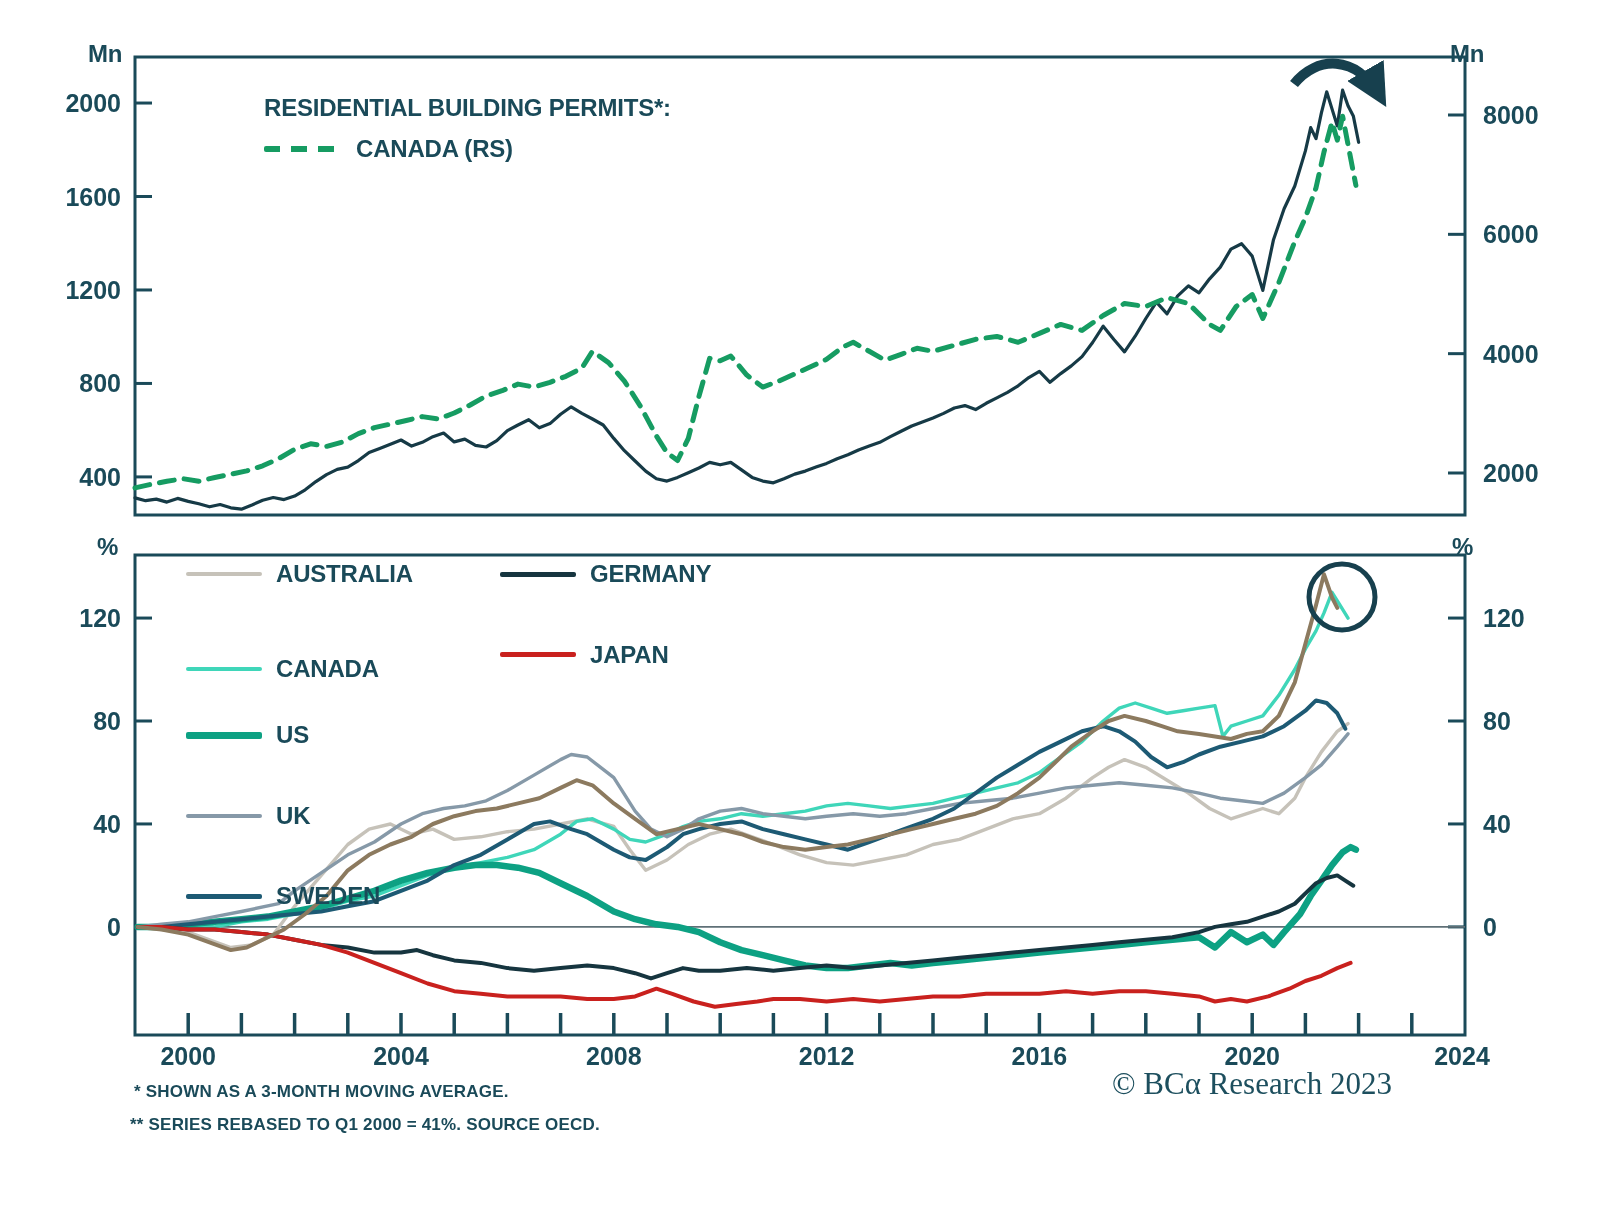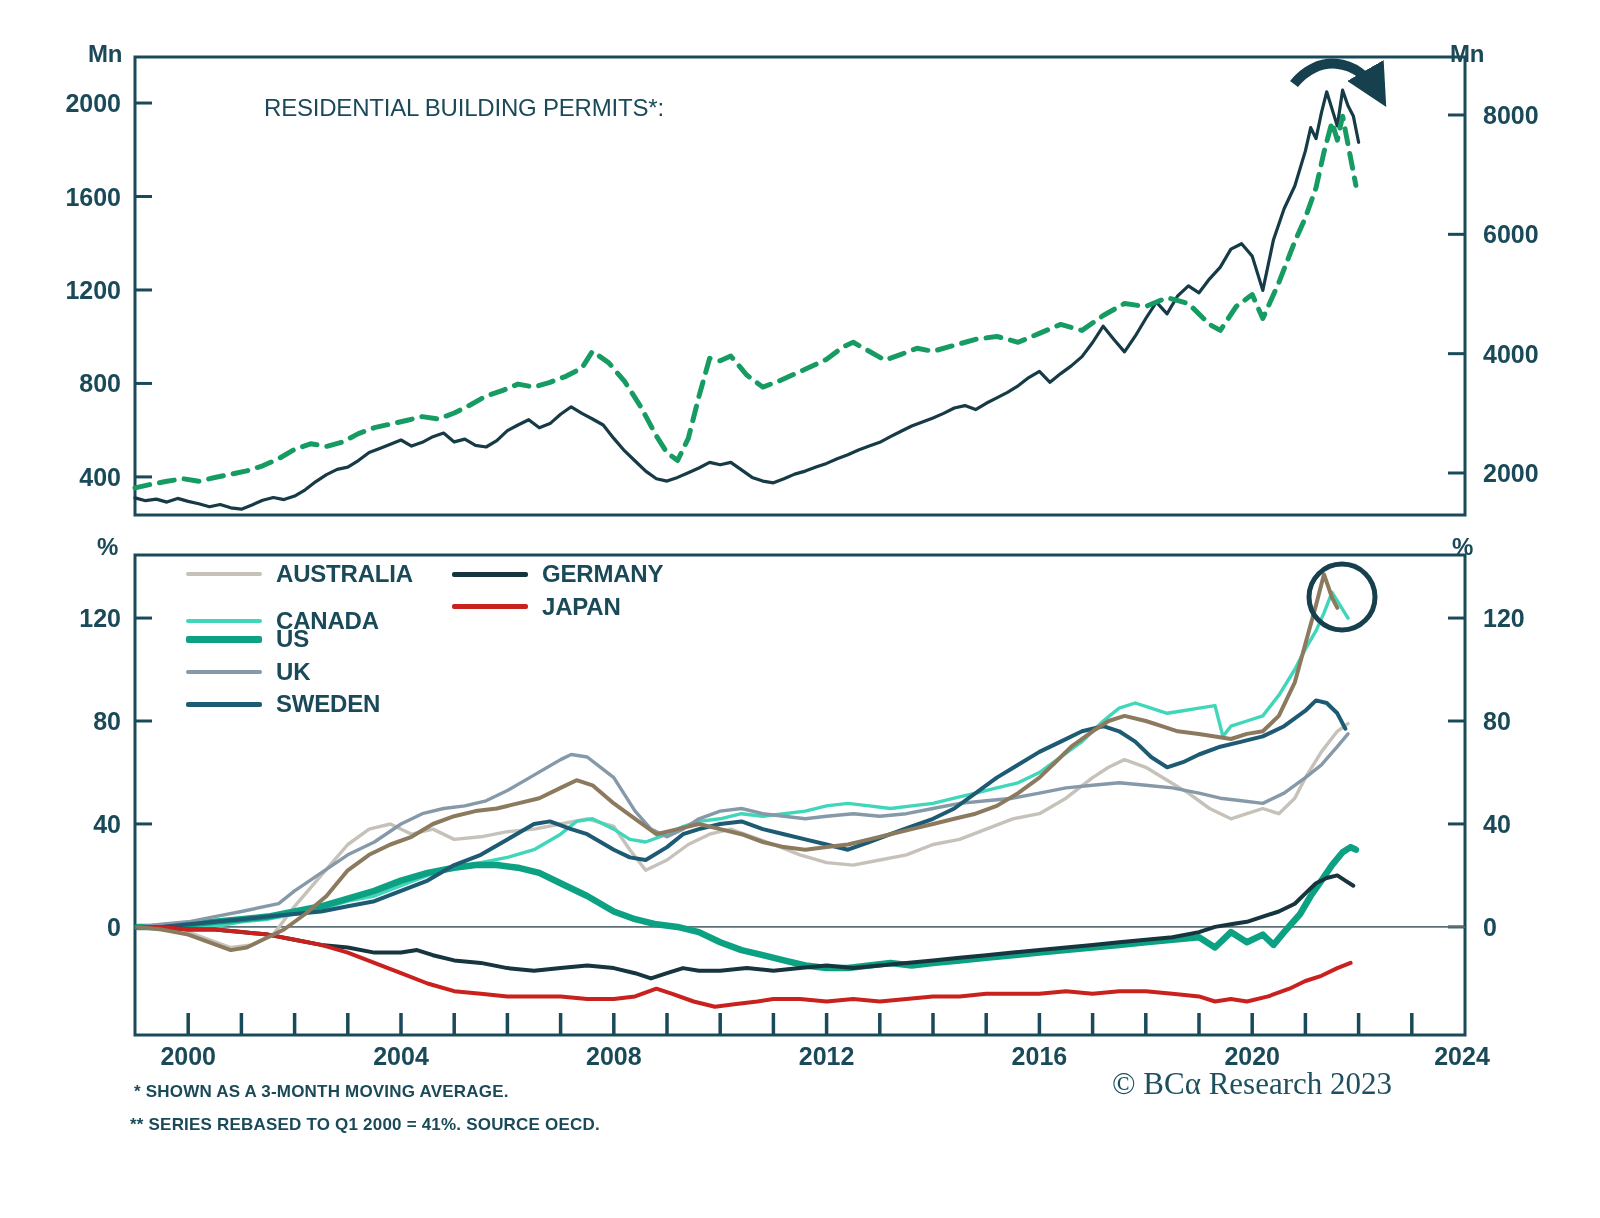--- a/index.html
+++ b/index.html
@@ -2,26 +2,26 @@
 <html><head>
 <meta charset="utf-8">
 <style>
   html,body{margin:0;padding:0;background:#ffffff;}
   .stage{position:relative;width:1600px;height:1218px;background:#ffffff;overflow:hidden;
          font-family:"Liberation Sans",sans-serif;color:#1a4a59;}
   svg{position:absolute;left:0;top:0;}
   svg text{font-family:"Liberation Sans",sans-serif;font-weight:700;fill:#1a4a59;}
   .unit{position:absolute;font-size:24px;font-weight:700;letter-spacing:-0.3px;}
   .legend-top{position:absolute;left:264px;top:94px;}
-  .legend-title{font-size:24px;font-weight:400;letter-spacing:-0.2px;margin-bottom:8px;}
+  .legend-title{font-size:24px;font-weight:700;letter-spacing:-0.2px;margin-bottom:8px;}
   .lrow{display:flex;align-items:center;height:37px;}
   .sw{display:inline-block;width:80px;border-radius:2px;flex:0 0 80px;}
   .lrow .llabel{margin-left:12px;font-size:24px;font-weight:700;letter-spacing:-0.2px;}
   .legend-bottom{position:absolute;left:186px;top:552px;}
-  .plegend-grid{display:grid;grid-template-columns:266px 360px;grid-auto-rows:32.5px;margin-top:6px;}
+  .plegend-grid{display:grid;grid-template-columns:266px 360px;grid-auto-rows:32.5px;margin-top:6px;gap:48px;}
   .pl-item{display:flex;align-items:center;}
   .pl-item .sw{width:76px;flex:0 0 76px;}
   .pl-item .llabel{margin-left:14px;font-size:24px;font-weight:700;letter-spacing:-0.2px;}
   .footnote{position:absolute;font-size:17px;font-weight:700;letter-spacing:0.2px;}
   .copyright{position:absolute;right:208px;top:1066px;font-family:"Liberation Serif",serif;
              font-size:31px;color:#1d4f5e;}
 </style>
 </head>
 <body>
 
@@ -115,20 +115,24 @@
       <circle cx="1342" cy="597" r="33" fill="none" stroke="#17404e" stroke-width="5"></circle>
     </svg>
 
   <div class="unit" style="left:88px;top:40px;">Mn</div>
   <div class="unit" style="left:1450px;top:40px;">Mn</div>
   <div class="unit" style="left:97px;top:533px;">%</div>
   <div class="unit" style="left:1452px;top:533px;">%</div>
 
   <div class="legend-top">
     <div class="legend-title">RESIDENTIAL BUILDING PERMITS*:</div>
+    <div class="lrow">
+      <span class="sw" style="height: 6px; background: repeating-linear-gradient(90deg, rgb(22, 156, 98) 0px, rgb(22, 156, 98) 16px, transparent 16px, transparent 27px);"></span>
+      <span class="llabel">CANADA (RS)</span>
+    </div>
   </div>
 
   <div class="legend-bottom">
     <div class="plegend-grid">
       <div class="pl-item" style="grid-column:1;grid-row:1;">
         <span class="sw" style="height: 4px; background: rgb(198, 194, 185);"></span>
         <span class="llabel">AUSTRALIA</span>
       </div>
       <div class="pl-item" style="grid-column:2;grid-row:1;">
         <span class="sw" style="height: 5px; background: rgb(22, 53, 63);"></span>

